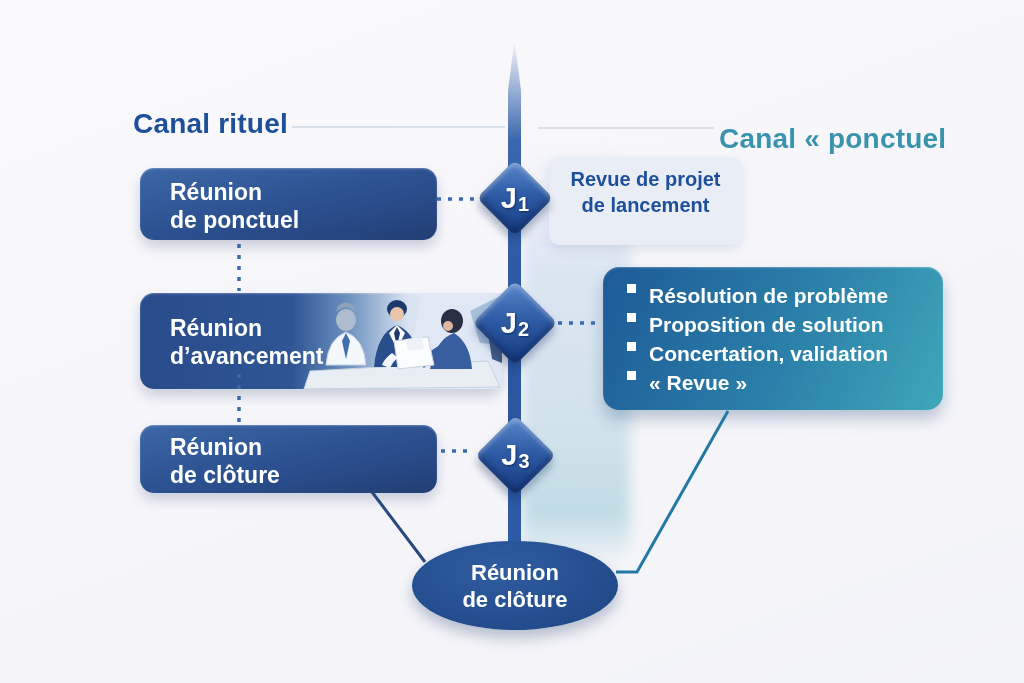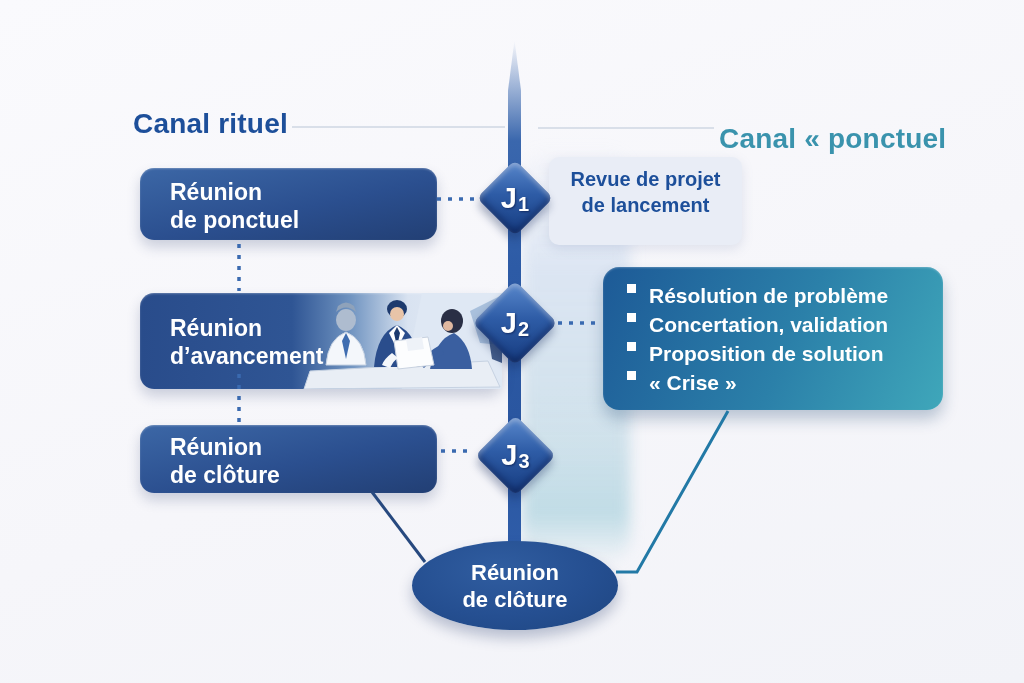--- a/index.html
+++ b/index.html
@@ -132,29 +132,29 @@
   </div>
 
   <div class="topics-panel">
     <ul>
       <li>
         <span class="bullet-sq"></span>
         <span>Résolution de problème</span>
       </li>
       <li>
         <span class="bullet-sq"></span>
+        <span>Proposition de solution</span>
+      </li>
+      <li>
+        <span class="bullet-sq"></span>
         <span>Concertation, validation</span>
       </li>
       <li>
         <span class="bullet-sq"></span>
-        <span>Proposition de solution</span>
-      </li>
-      <li>
-        <span class="bullet-sq"></span>
-        <span>« Crise »</span>
+        <span>« Revue »</span>
       </li>
     </ul>
   </div>
 
   <div class="diamond d1">
     <div class="dlabel">
       <span>J</span>
         <span class="dsub">1</span>
     </div>
   </div>

